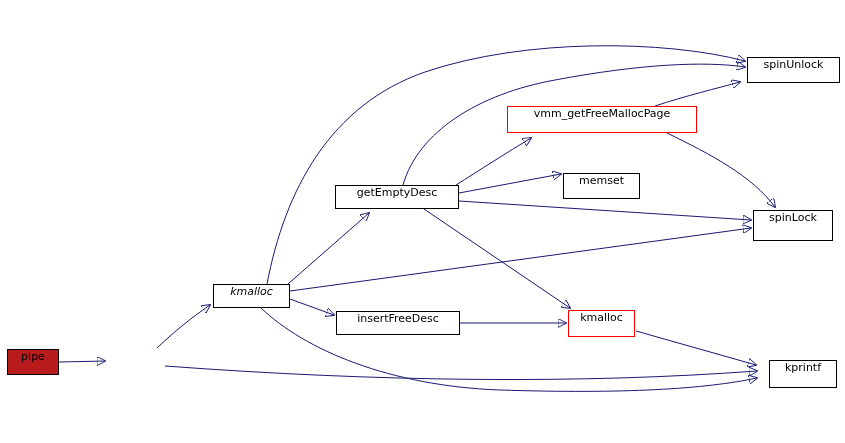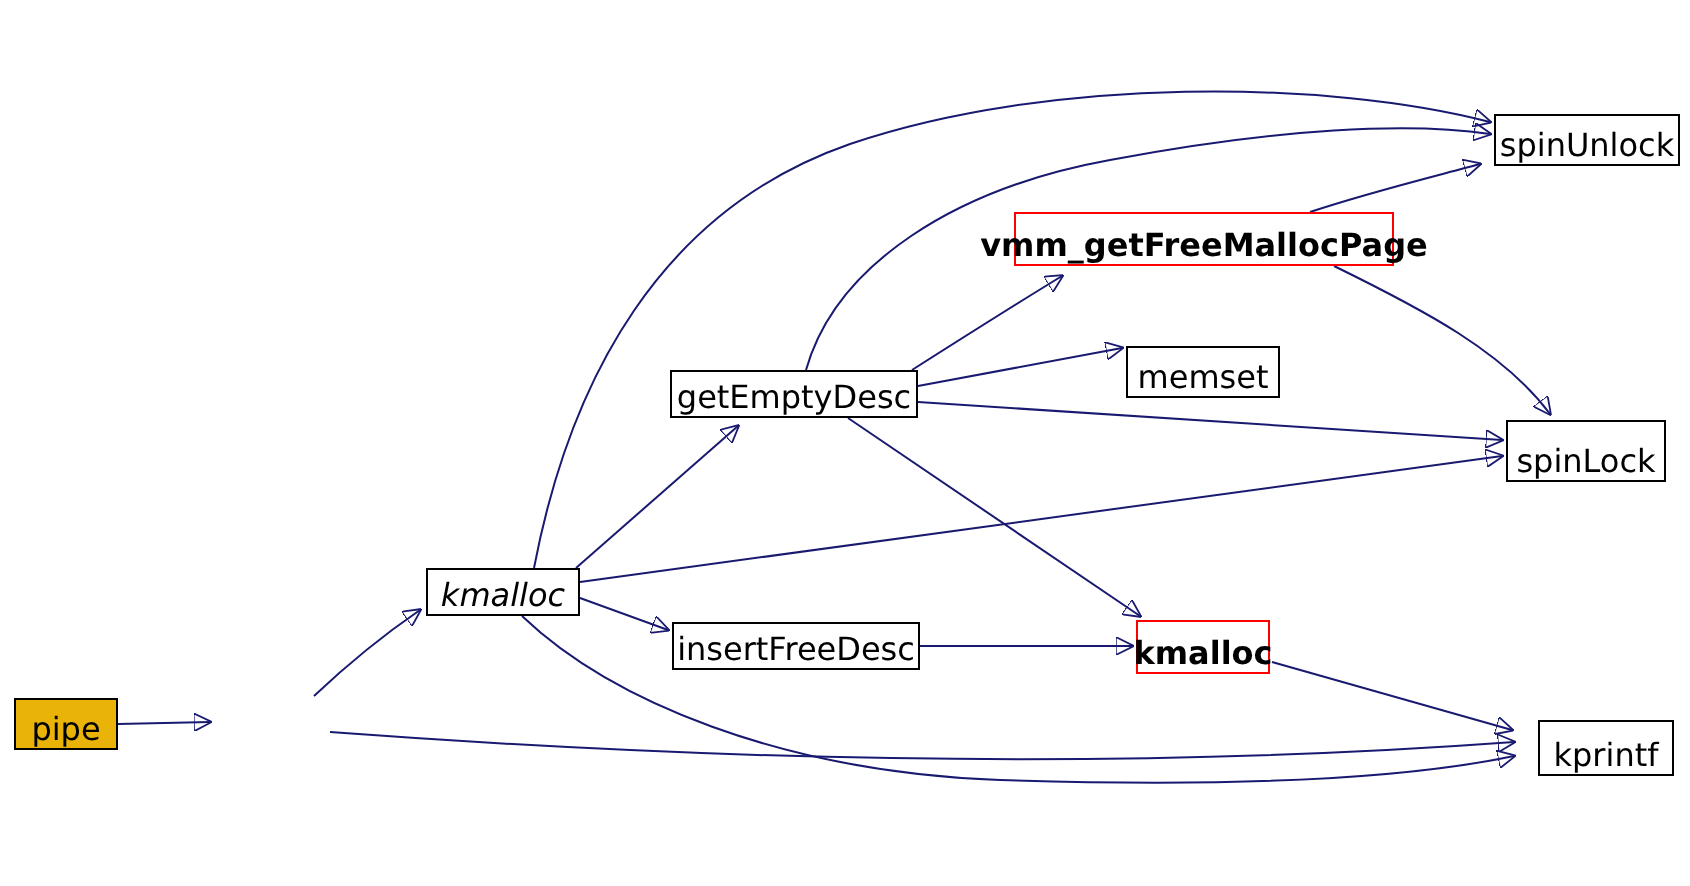--- a/index.html
+++ b/index.html
@@ -26,33 +26,32 @@
     fill: none;
     stroke: #191970;
     stroke-width: 1;
   }
   .node {
     position: absolute;
     box-sizing: border-box;
     background: #ffffff;
     border: 1px solid #000000;
     display: flex;
-    align-items: flex-end;
+    align-items: flex-start;
     justify-content: center;
-    font-size: 16px;
+    font-size: 11px;
     color: #000000;
     white-space: nowrap;
     cursor: pointer;
   }
   .node.current {
-    background: #eab308;
+    background: #b91c1c;
   }
   .node.red {
     border-color: #ff0000;
-    font-weight: bold;
   }
 </style>
 </head>
 <body>
 
 <div id="graph-canvas">
 
   <svg id="edge-layer" width="845" height="443" viewBox="0 0 845 443" xmlns="http://www.w3.org/2000/svg">
     <defs>
       <marker id="arrow" viewBox="0 0 10 10" refX="9" refY="5" markerWidth="9" markerHeight="9" orient="auto">

